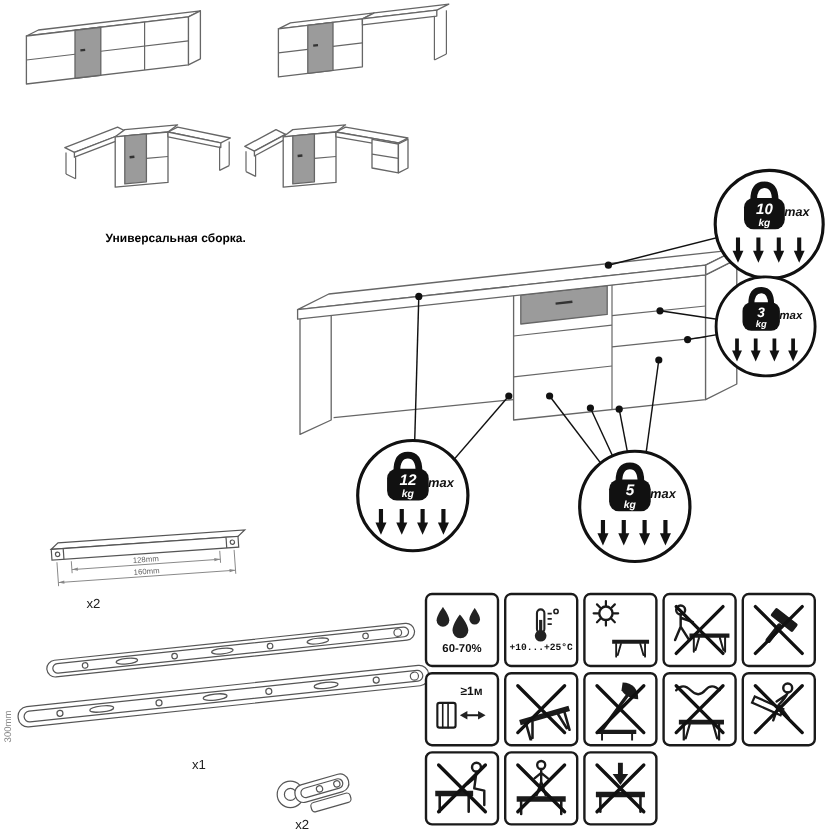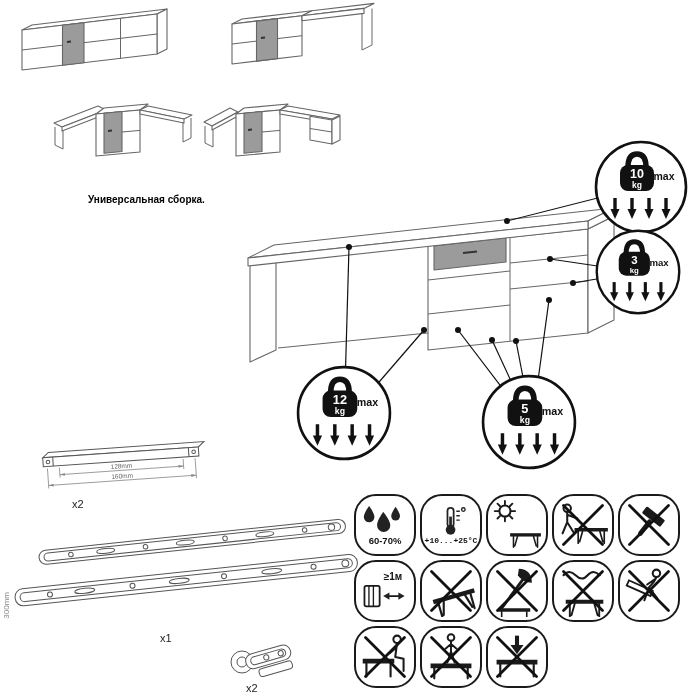--- a/index.html
+++ b/index.html
@@ -20,34 +20,34 @@
   .hwg rect,.hwg circle,.hwg ellipse,.hwg polygon{stroke:#555;fill:#fff;stroke-width:1;}
   .hwg line{stroke:#555;stroke-width:1;}
   .hwg .dims line{stroke:#888;stroke-width:0.8;}
   .hwg .dims polygon{fill:#888;stroke:none;}
   .hwg text{font-size:6.5px;fill:#666;stroke:none;text-anchor:middle;font-family:"Liberation Sans",sans-serif;}
   
   .title{position:absolute;left:88px;top:194px;font-size:10px;font-weight:bold;color:#000;}
   .count-label{position:absolute;font-size:11px;color:#222;}
   .vert-label{position:absolute;left:2px;top:592px;font-size:8px;color:#888;writing-mode:vertical-rl;transform:rotate(180deg);}
   
-  .weight-circle{position:absolute;}
+  .weight-circle{position:absolute;font-style:italic;}
   .wc-ring{fill:#fff;stroke:#111;stroke-width:2.6;}
   .kb-handle{fill:none;stroke:#111;stroke-width:5.5;}
   .kb-body{fill:#111;}
   .kb-val{font-size:12.5px;font-weight:bold;fill:#fff;text-anchor:middle;}
   .kb-unit{font-size:8.5px;font-weight:bold;fill:#fff;text-anchor:middle;}
   .kb-max{font-size:10.5px;font-weight:bold;fill:#111;text-anchor:middle;}
   .kb-arrows line{stroke:#111;stroke-width:3.4;}
   .kb-arrows polygon{fill:#111;}
   svg text{font-family:"Liberation Sans",sans-serif;}
   
   .picto-grid{position:absolute;left:354px;top:494px;display:grid;
     grid-template-columns:repeat(5,62px);grid-auto-rows:62px;gap:4px;}
-  .picto{border:2.2px solid #1a1a1a;border-radius:22px;background:#fff;
+  .picto{border:2.2px solid #1a1a1a;border-radius:6px;background:#fff;
     display:flex;flex-direction:column;align-items:center;justify-content:center;
     box-sizing:border-box;}
   .picto-label{font-weight:bold;font-size:9.5px;color:#111;line-height:1;margin-top:1px;white-space:nowrap;}
   .picto-label.small{font-size:8px;font-family:Liberation Mono, monospace;}
   .picto-label.top{margin:0 0 1px 16px;font-size:10px;}
   .pi .xmark{stroke:#111;stroke-width:3;fill:none;stroke-linecap:round;}
   .pi .stroke{stroke:#1a1a1a;fill:none;stroke-linecap:round;}
 </style>
 </head>
 <body>

